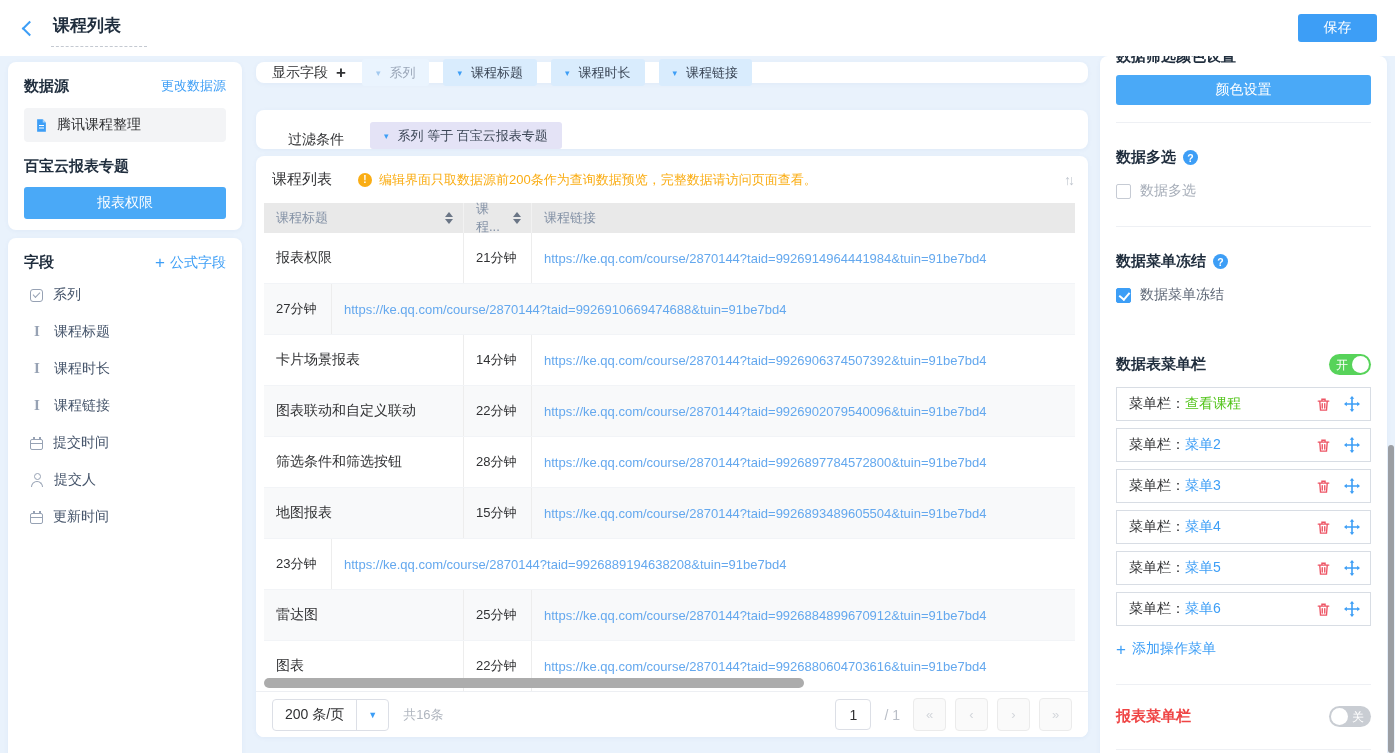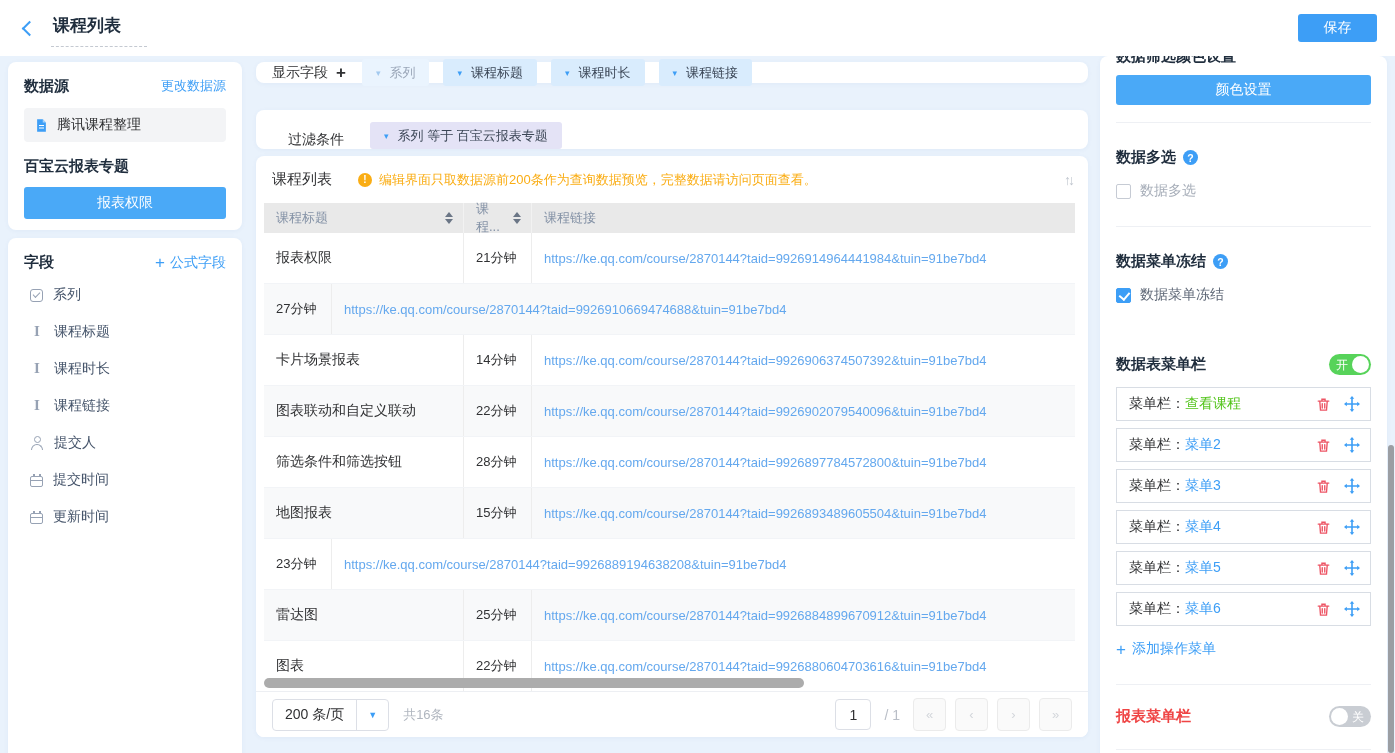--- a/index.html
+++ b/index.html
@@ -178,27 +178,27 @@
         <span class="ic c-text"></span>
         <span>课程时长</span>
       </div>
 
       <div class="field-item">
         <span class="ic c-text"></span>
         <span>课程链接</span>
       </div>
 
       <div class="field-item">
+        <span class="ic c-calendar"></span>
+        <span>提交时间</span>
+      </div>
+
+      <div class="field-item">
         <span class="ic c-user"></span>
         <span>提交人</span>
-      </div>
-
-      <div class="field-item">
-        <span class="ic c-calendar"></span>
-        <span>提交时间</span>
       </div>
 
       <div class="field-item">
         <span class="ic c-calendar"></span>
         <span>更新时间</span>
       </div>
 
   </div>
 </div>
 

